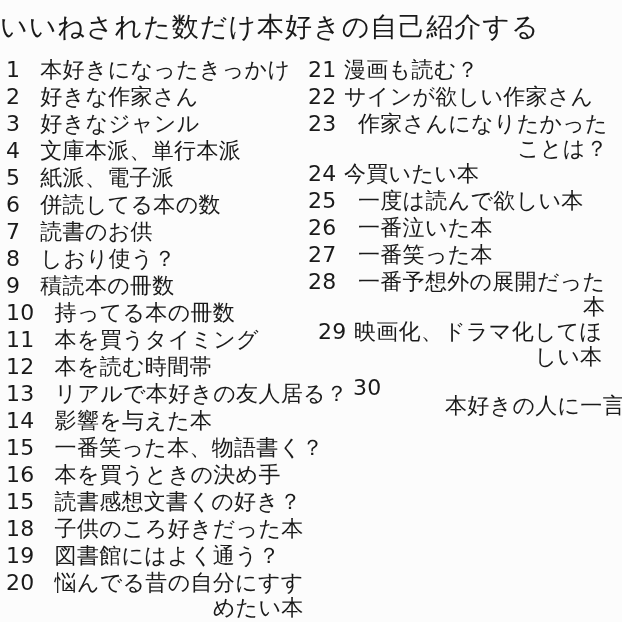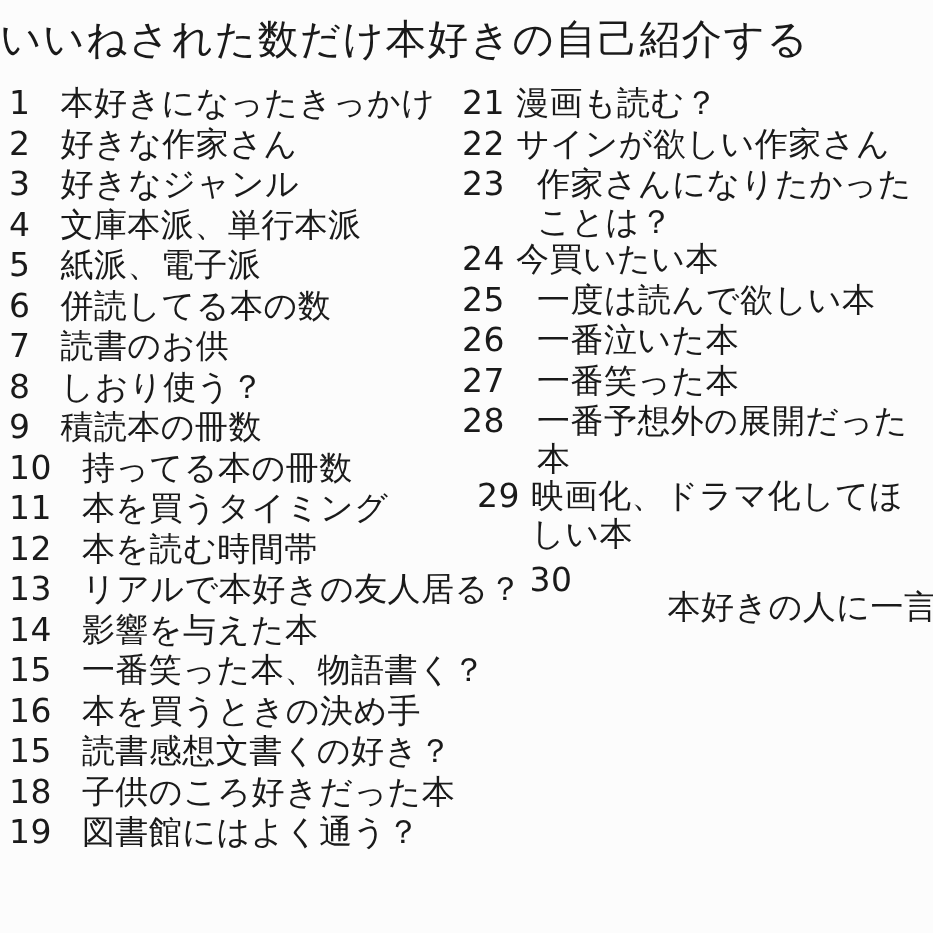--- a/index.html
+++ b/index.html
@@ -37,21 +37,21 @@
   .col-right { left: 308px; }
   .item {
     display: flex;
     align-items: flex-start;
     font-size: 22px;
     line-height: 27px;
     letter-spacing: 0.3px;
   }
   .num { flex: none; }
   .txt { flex: none; }
-  .line + .line { line-height: 23px; }
+  .line + .line { line-height: 23px; text-align: right; }
   
   .col-left .num { margin-right: 20px; }
   
   .col-right .num { width: 30px; }
   .col-right .txt { margin-left: 6px; }
   
   .col-right .item:nth-child(3) .txt,
   .col-right .item:nth-child(n+5):nth-child(-n+8) .txt { margin-left: 20px; }
   .col-right .item:nth-child(9) { margin-left: 10px; }
   .col-right .item:nth-child(9) .txt { }
@@ -190,20 +190,27 @@
         </span>
   </div>
 
   <div class="item">
     <span class="num">19</span>
     <span class="txt">
           <div class="line">図書館にはよく通う？</div>
         </span>
   </div>
 
+  <div class="item">
+    <span class="num">20</span>
+    <span class="txt">
+          <div class="line">悩んでる昔の自分にすす</div>
+          <div class="line">めたい本</div>
+        </span>
+  </div>
 </div>
   <div class="col col-right">
   <div class="item">
     <span class="num">21</span>
     <span class="txt">
           <div class="line">漫画も読む？</div>
         </span>
   </div>
 
   <div class="item">

